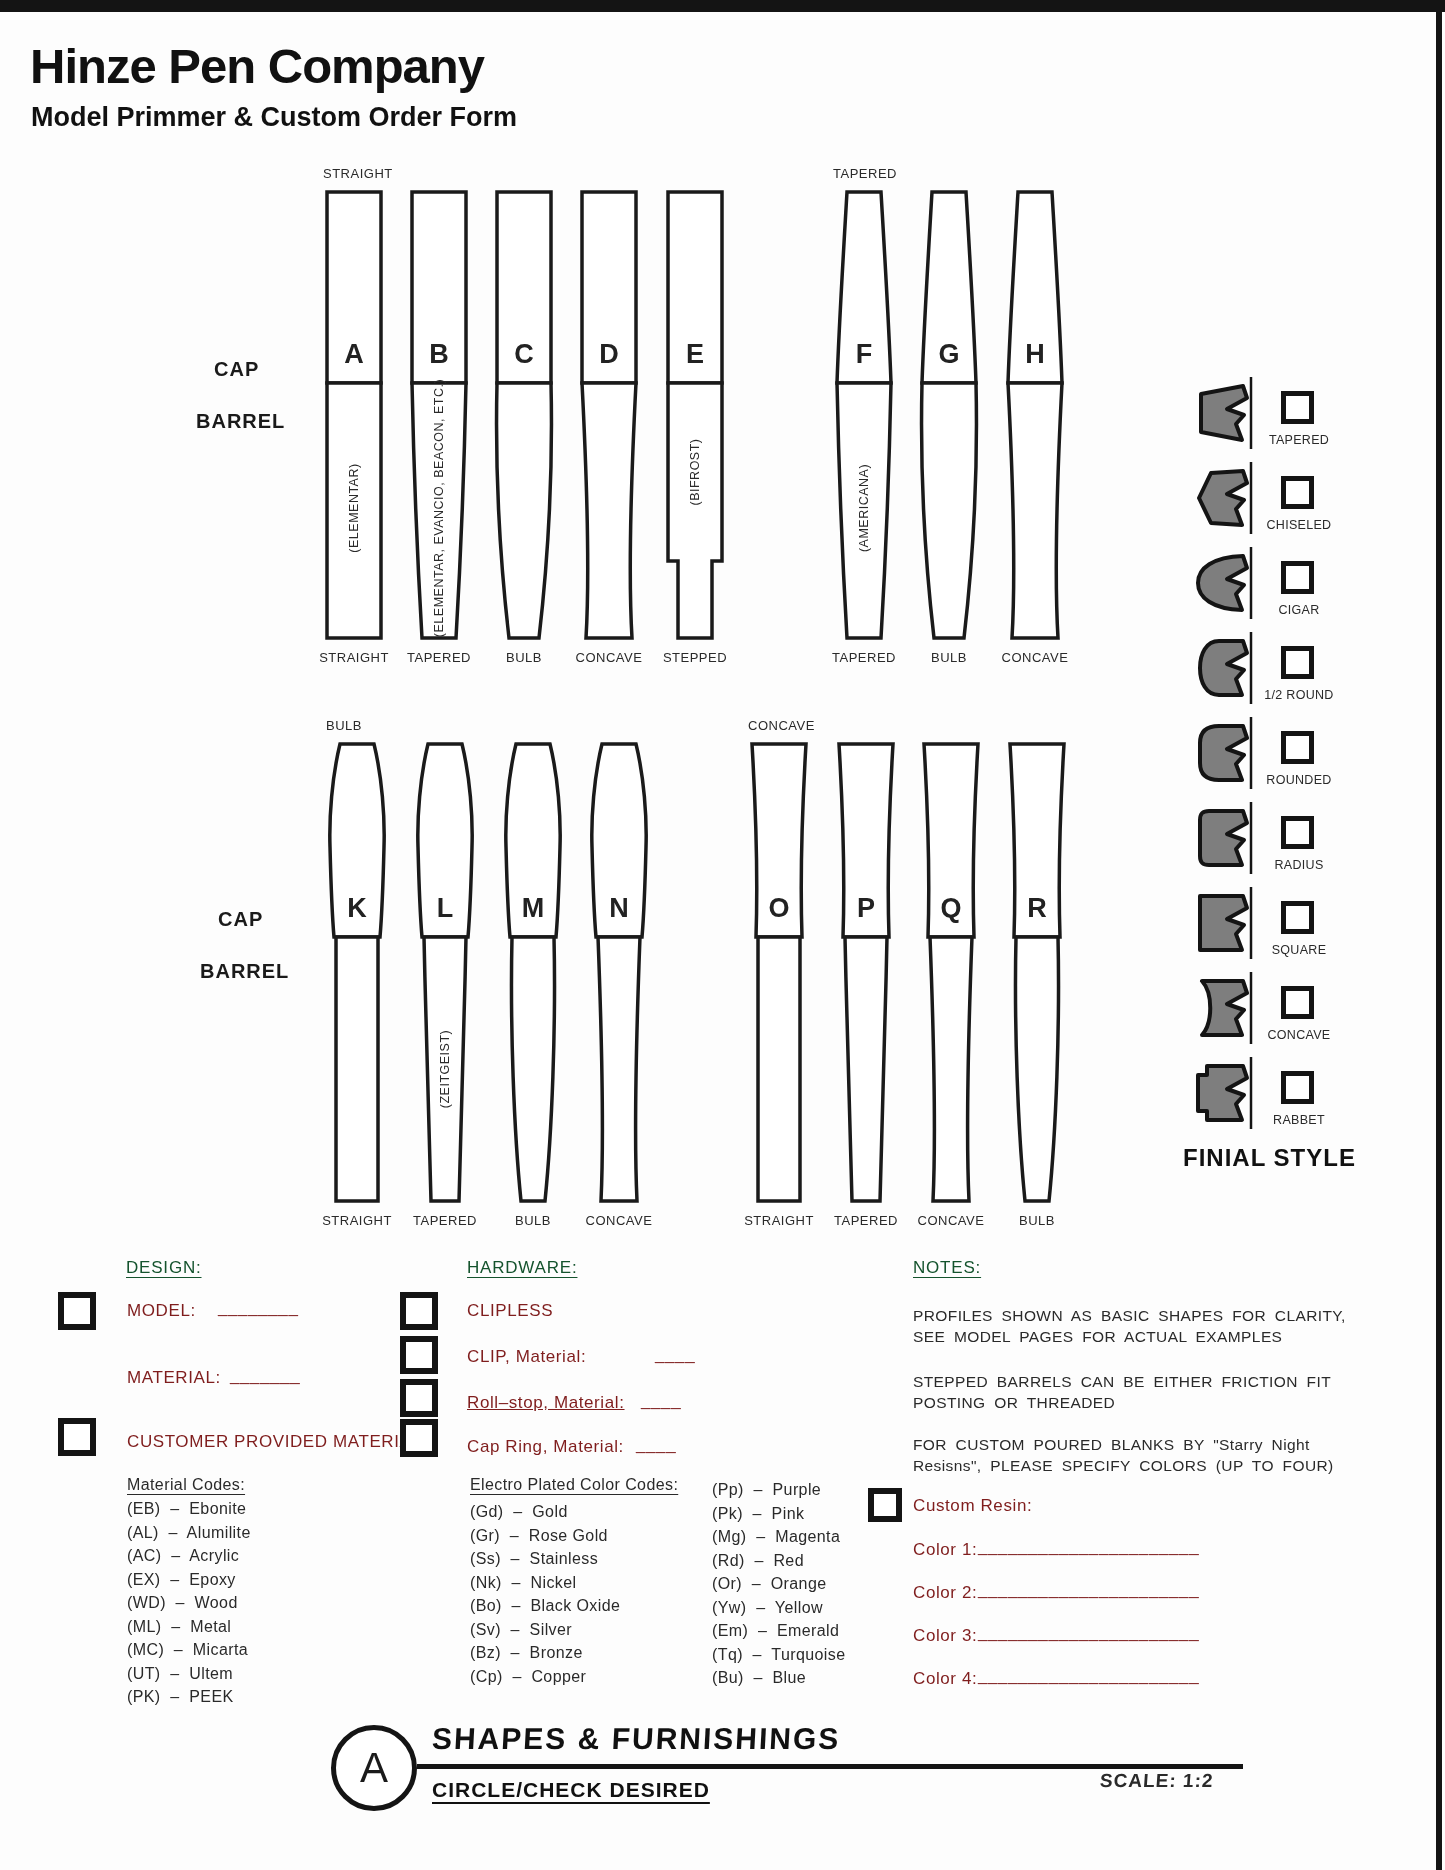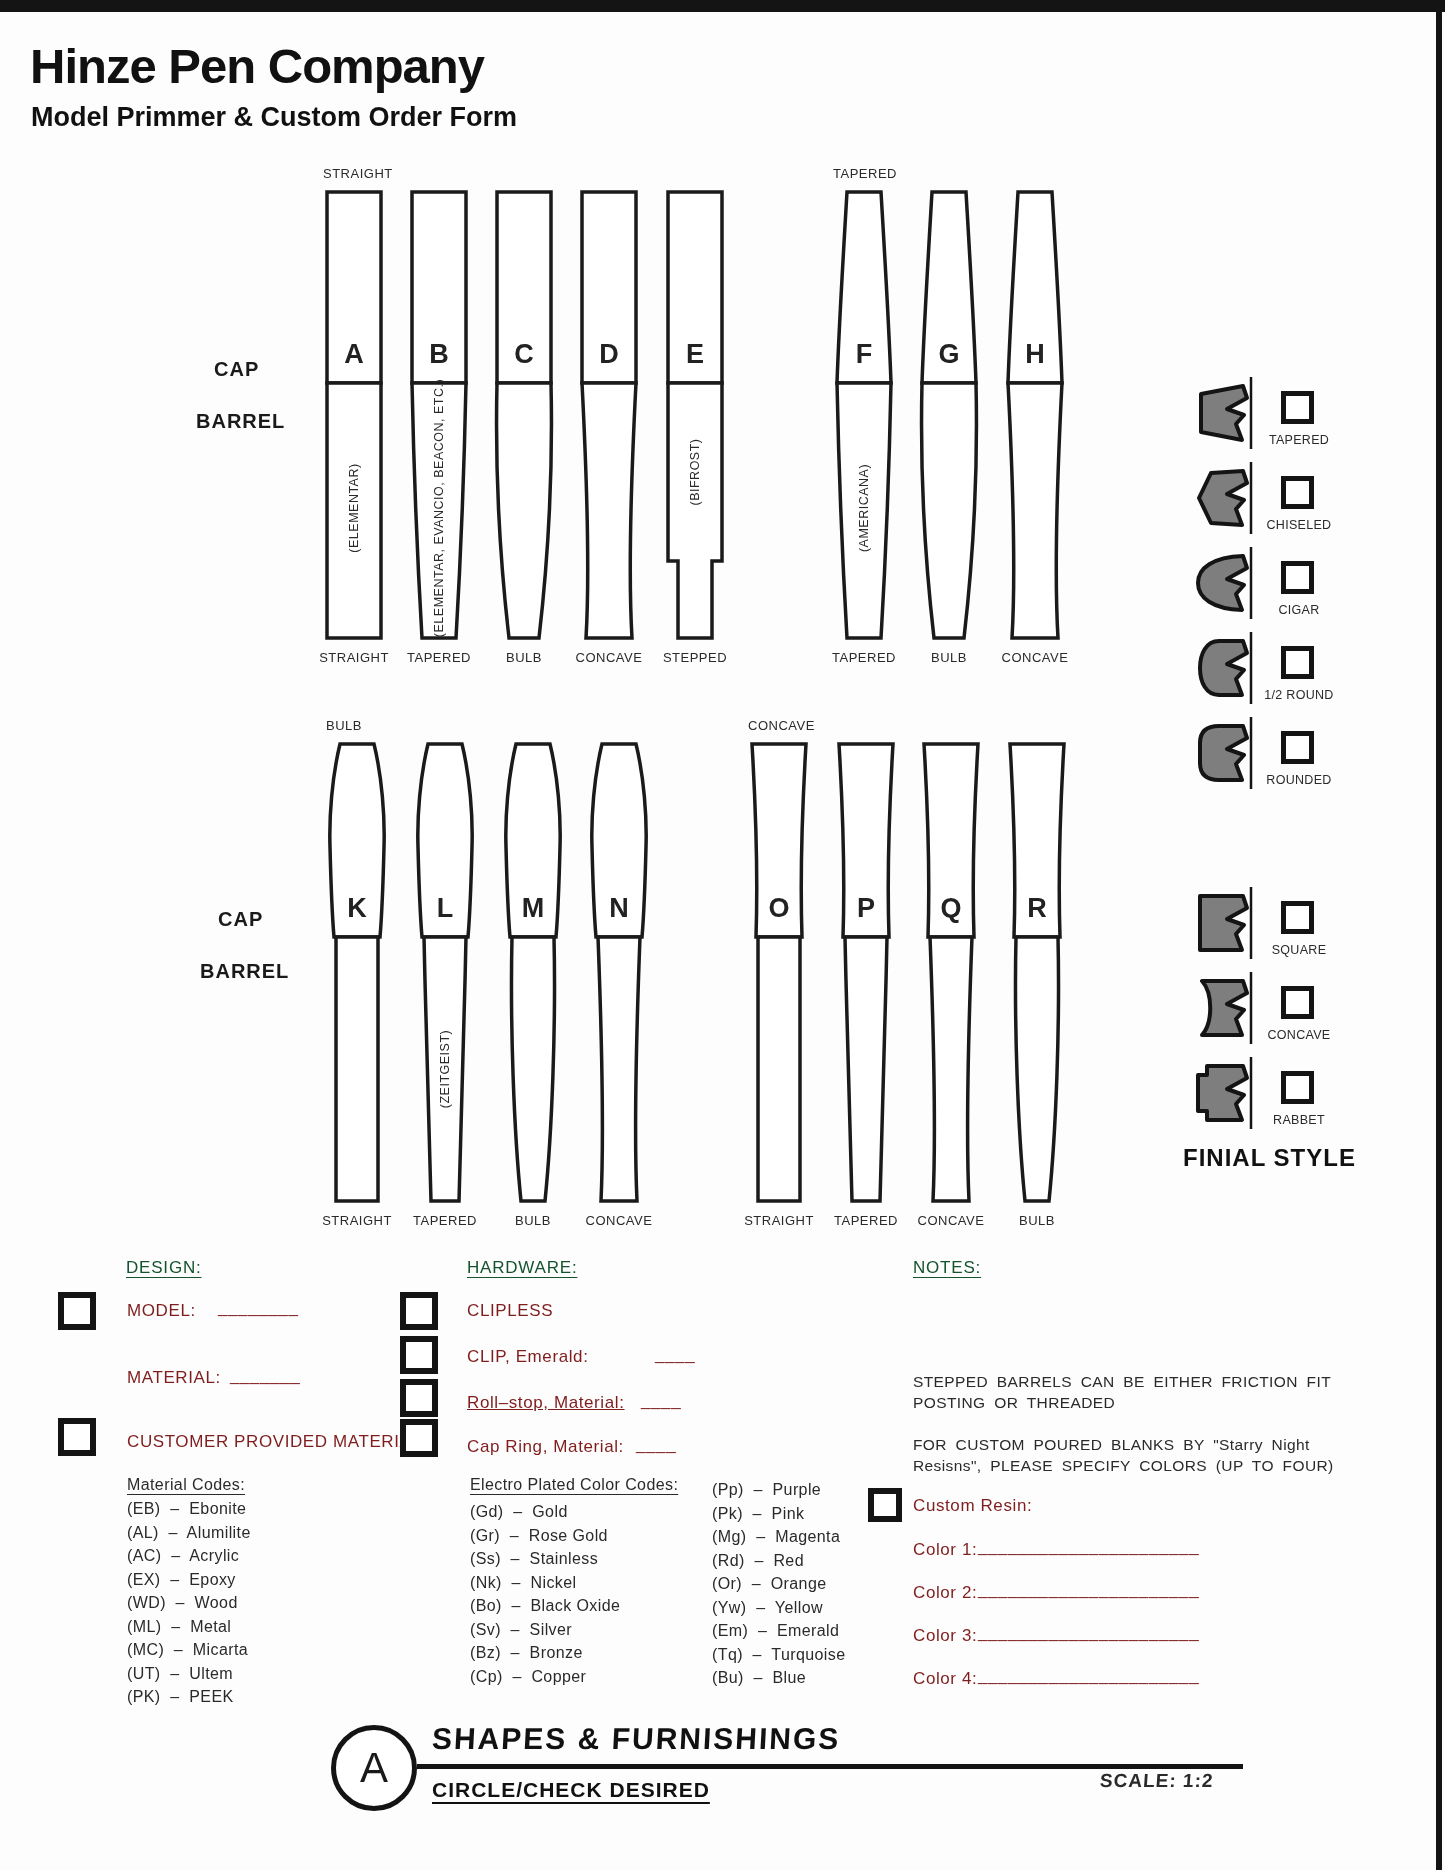--- a/index.html
+++ b/index.html
@@ -251,20 +251,28 @@
     <span class="flabel">1/2 ROUND</span>
   </div>
   <div class="finial" style="top:723px;">
     <svg width="64" height="76" viewBox="0 0 64 76">
       <line x1="58" y1="2" x2="58" y2="74" stroke="#141414" stroke-width="2.5"></line>
       <path class="fin-shape" d="M50,11 L54,23 L34,34 L51,40 L43,49 L49,65 L26,65 C12,65 7,58 7,48 L7,28 C7,18 12,11 26,11 Z"></path>
       </svg>
     <div class="cbx"></div>
     <span class="flabel">ROUNDED</span>
   </div>
+  <div class="finial" style="top:808px;">
+    <svg width="64" height="76" viewBox="0 0 64 76">
+      <line x1="58" y1="2" x2="58" y2="74" stroke="#141414" stroke-width="2.5"></line>
+      <path class="fin-shape" d="M50,11 L54,23 L34,34 L51,40 L43,49 L49,65 L16,65 C9,65 7,62 7,56 L7,20 C7,14 9,11 16,11 Z"></path>
+      </svg>
+    <div class="cbx"></div>
+    <span class="flabel">RADIUS</span>
+  </div>
   <div class="finial" style="top:893px;">
     <svg width="64" height="76" viewBox="0 0 64 76">
       <line x1="58" y1="2" x2="58" y2="74" stroke="#141414" stroke-width="2.5"></line>
       <path class="fin-shape" d="M50,11 L54,23 L34,34 L51,40 L43,49 L49,65 L7,65 L7,11 Z"></path>
       </svg>
     <div class="cbx"></div>
     <span class="flabel">SQUARE</span>
   </div>
   <div class="finial" style="top:978px;">
     <svg width="64" height="76" viewBox="0 0 64 76">
@@ -303,21 +311,21 @@
       <span>(ML)  –  Metal</span>
       <span>(MC)  –  Micarta</span>
       <span>(UT)  –  Ultem</span>
       <span>(PK)  –  PEEK</span>
     </div>
 
   <div class="abs f-head uline" style="left:467px;top:1258px;">HARDWARE:</div>
   <div class="cbx2" style="left:400px;top:1292px;"></div>
   <span class="abs f-text" style="left:467px;top:1301px;">CLIPLESS</span>
   <div class="cbx2" style="left:400px;top:1336px;"></div>
-  <span class="abs f-text" style="left:467px;top:1347px;">CLIP, Emerald:</span>
+  <span class="abs f-text" style="left:467px;top:1347px;">CLIP, Material:</span>
   <span class="abs f-text" style="left:655px;top:1345px;">____</span>
   <div class="cbx2" style="left:400px;top:1379px;"></div>
   <span class="abs f-text" style="left:467px;top:1393px;text-decoration:underline;">Roll–stop, Material:</span>
   <span class="abs f-text" style="left:641px;top:1391px;">____</span>
   <div class="cbx2" style="left:400px;top:1419px;"></div>
   <span class="abs f-text" style="left:467px;top:1437px;">Cap Ring, Material:</span>
   <span class="abs f-text" style="left:636px;top:1435px;">____</span>
 
   <div class="abs f-small uline" style="left:470px;top:1476px;">Electro Plated Color Codes:</div>
   <div class="codes" style="left:470px;top:1500px;">
@@ -336,20 +344,21 @@
       <span>(Mg)  –  Magenta</span>
       <span>(Rd)  –  Red</span>
       <span>(Or)  –  Orange</span>
       <span>(Yw)  –  Yellow</span>
       <span>(Em)  –  Emerald</span>
       <span>(Tq)  –  Turquoise</span>
       <span>(Bu)  –  Blue</span>
     </div>
 
   <div class="abs f-head uline" style="left:913px;top:1258px;">NOTES:</div>
+  <div class="notes-p" style="left:913px;top:1305px;">PROFILES SHOWN AS BASIC SHAPES FOR CLARITY, SEE MODEL PAGES FOR ACTUAL EXAMPLES</div>
   <div class="notes-p" style="left:913px;top:1371px;">STEPPED BARRELS CAN BE EITHER FRICTION FIT POSTING OR THREADED</div>
   <div class="notes-p" style="left:913px;top:1434px;">FOR CUSTOM POURED BLANKS BY "Starry Night Resisns", PLEASE SPECIFY COLORS (UP TO FOUR)</div>
 
   <div class="cbx3" style="left:868px;top:1488px;"></div>
   <span class="abs f-text" style="left:913px;top:1496px;">Custom Resin:</span>
   <span class="abs f-text" style="left:913px;top:1540px;">Color 1:</span>
   <span class="abs f-text" style="left:978px;top:1537px;">______________________</span>
   <span class="abs f-text" style="left:913px;top:1583px;">Color 2:</span>
   <span class="abs f-text" style="left:978px;top:1580px;">______________________</span>
   <span class="abs f-text" style="left:913px;top:1626px;">Color 3:</span>

